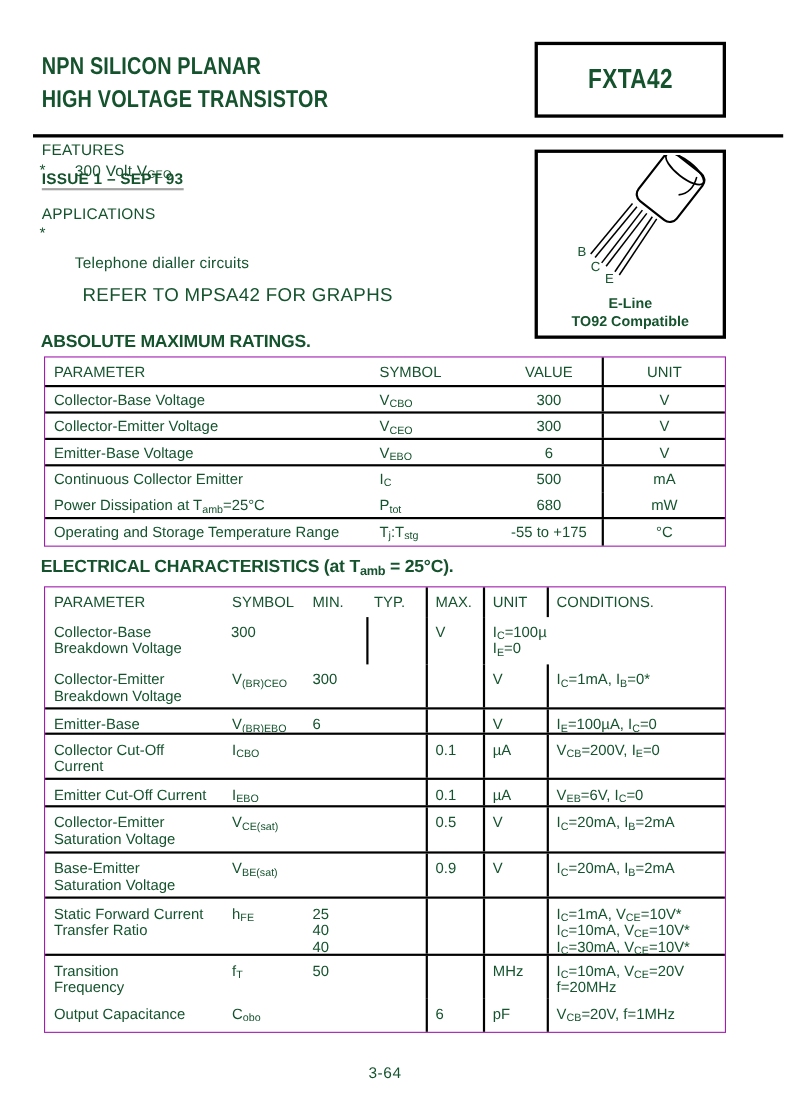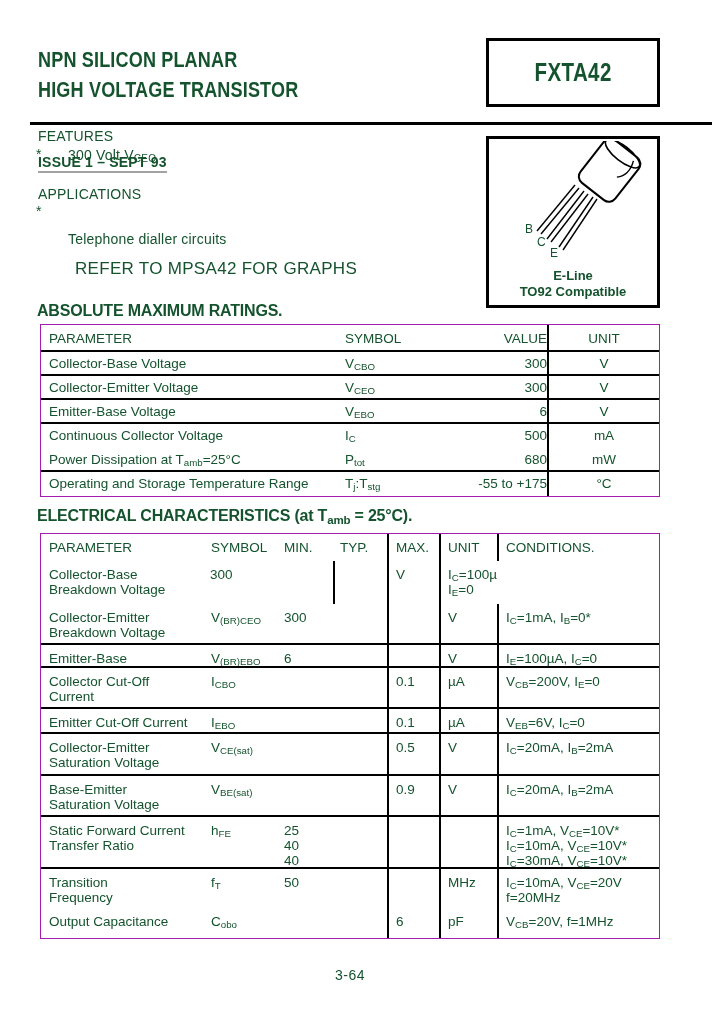--- a/index.html
+++ b/index.html
@@ -44,21 +44,21 @@
   .vl{border-left:2px solid #000;}
 
   
   .amr{left:40px;top:324px;width:620px;}
   .amr .row{grid-template-columns:290px 120px 96px 1fr;height:24px;}
   .amr .row.hdr{height:27px;}
   .amr .c{padding-top:4px;}
   .amr .row.hdr .c{padding-top:6px;}
   .amr .param{padding-left:8px;}
   .amr .sym{padding-left:14px;}
-  .amr .val{text-align:right;}
+  .amr .val{text-align:center;}
   .amr .unit{text-align:center;}
 
   
   .ec{left:40px;top:533px;width:620px;}
   .ec .row{grid-template-columns:162px 74px 56px 54px 52px 58px 1fr;}
   .ec .rh{height:27px;} .ec .r1{height:43px;} .ec .r2{height:41px;} .ec .r3{height:23px;}
   .ec .r4{height:41px;} .ec .r5{height:25px;} .ec .r6{height:42px;} .ec .r7{height:41px;}
   .ec .r8{height:52px;} .ec .r9{height:39px;} .ec .r10{height:30px;}
   .ec .c{padding-top:6px;}
   .ec .param{padding-left:8px;}
@@ -137,21 +137,21 @@
       <div class="c val">300</div>
       <div class="c unit vl">V</div>
     </div>
     <div class="row bb">
       <div class="c param">Emitter-Base Voltage</div>
       <div class="c sym">V<sub>EBO</sub></div>
       <div class="c val">6</div>
       <div class="c unit vl">V</div>
     </div>
     <div class="row">
-      <div class="c param">Continuous Collector Voltage</div>
+      <div class="c param">Continuous Collector Emitter</div>
       <div class="c sym">I<sub>C</sub></div>
       <div class="c val">500</div>
       <div class="c unit vl">mA</div>
     </div>
     <div class="row bb">
       <div class="c param">Power Dissipation at T<sub>amb</sub>=25°C</div>
       <div class="c sym">P<sub>tot</sub></div>
       <div class="c val">680</div>
       <div class="c unit vl">mW</div>
     </div>

